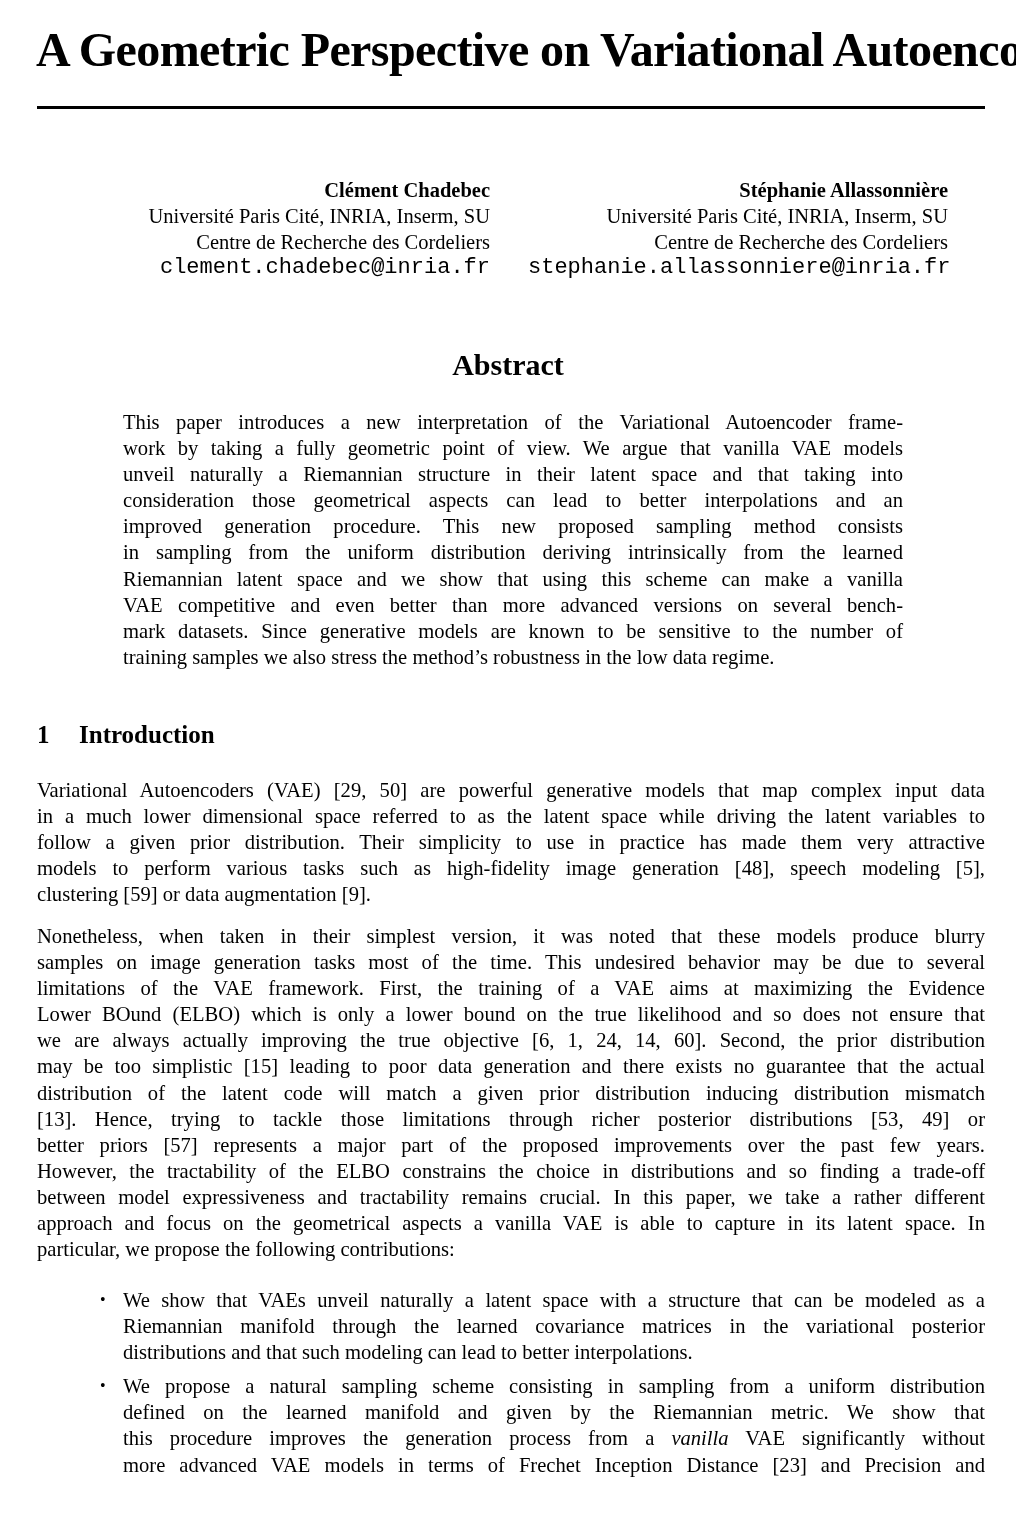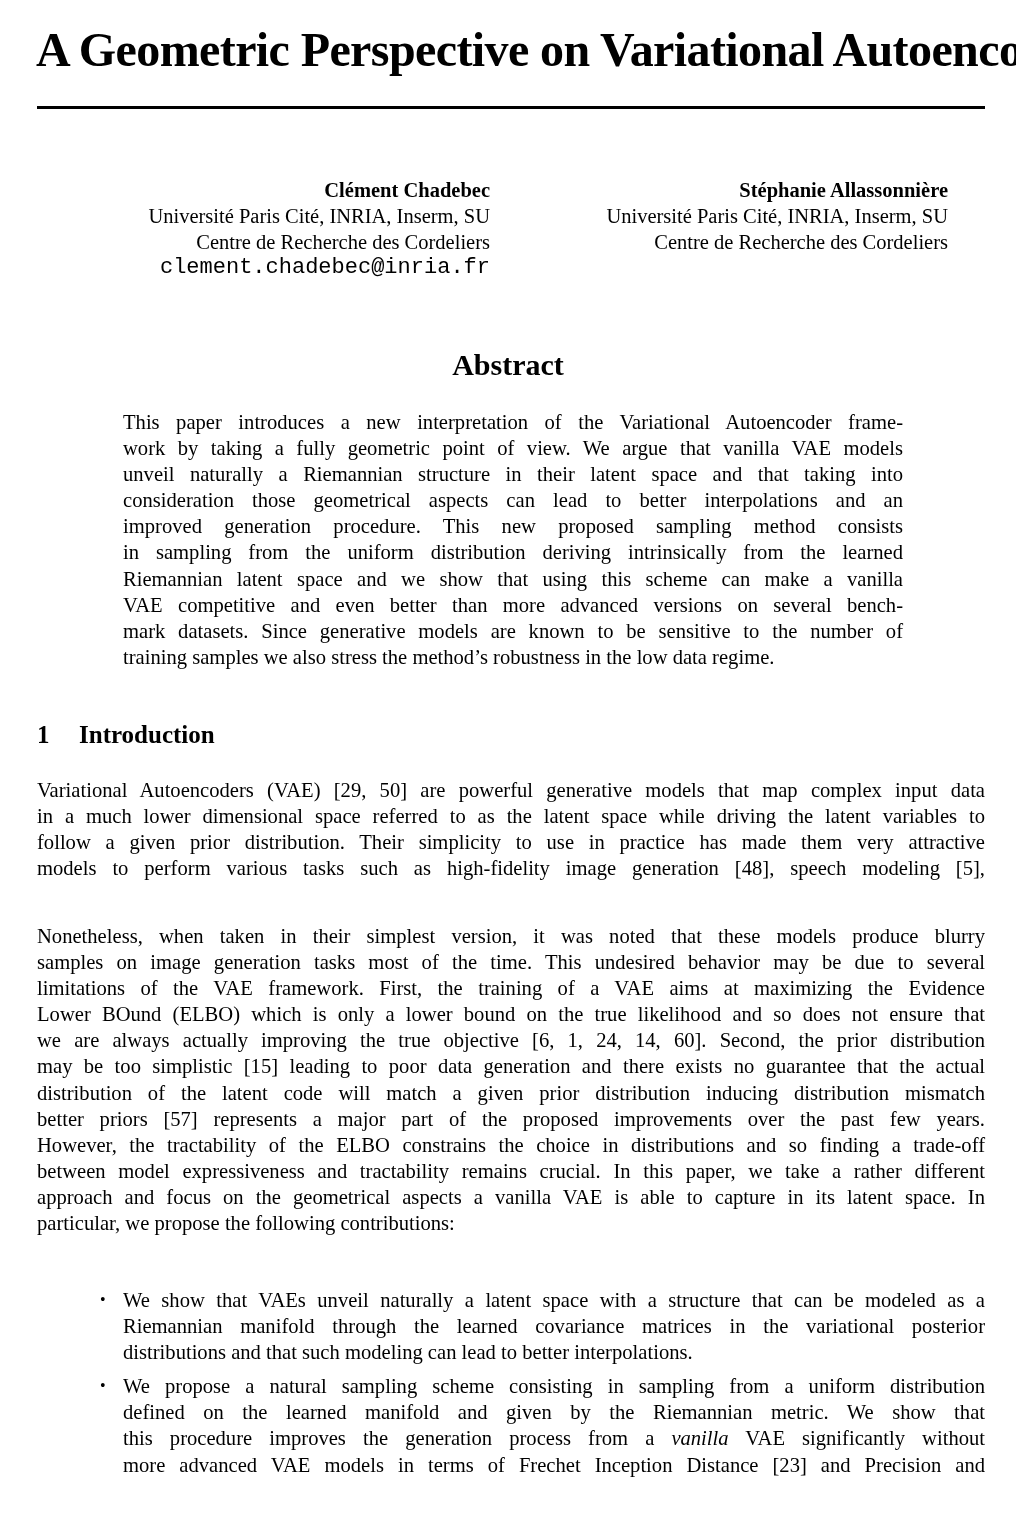--- a/index.html
+++ b/index.html
@@ -58,20 +58,21 @@
     <div class="name">Clément Chadebec</div>
     <div>Université Paris Cité, INRIA, Inserm, SU</div>
     <div>Centre de Recherche des Cordeliers</div>
     <div class="email">clement.chadebec@inria.fr</div>
   </div>
 
   <div class="author" id="author-2">
     <div class="name">Stéphanie Allassonnière</div>
     <div>Université Paris Cité, INRIA, Inserm, SU</div>
     <div>Centre de Recherche des Cordeliers</div>
+    <div class="email">stephanie.allassonniere@inria.fr</div>
   </div>
 
   <div class="abstract-head">Abstract</div>
 
   <div class="block" id="abstract-body">
     <span class="line">This paper introduces a new interpretation of the Variational Autoencoder frame-</span>
     <span class="line">work by taking a fully geometric point of view. We argue that vanilla VAE models</span>
     <span class="line">unveil naturally a Riemannian structure in their latent space and that taking into</span>
     <span class="line">consideration those geometrical aspects can lead to better interpolations and an</span>
     <span class="line">improved generation procedure.  This new proposed sampling method consists</span>
@@ -84,30 +85,32 @@
 
   <div class="section-head">
     <span class="num">1</span><span>Introduction</span>
   </div>
 
   <div class="block" id="intro-p1">
     <span class="line">Variational Autoencoders (VAE) [29, 50] are powerful generative models that map complex input data</span>
     <span class="line">in a much lower dimensional space referred to as the latent space while driving the latent variables to</span>
     <span class="line">follow a given prior distribution. Their simplicity to use in practice has made them very attractive</span>
     <span class="line">models to perform various tasks such as high-fidelity image generation [48], speech modeling [5],</span>
+    <span class="line last">clustering [59] or data augmentation [9].</span>
   </div>
 
   <div class="block" id="intro-p2">
     <span class="line">Nonetheless, when taken in their simplest version, it was noted that these models produce blurry</span>
     <span class="line">samples on image generation tasks most of the time. This undesired behavior may be due to several</span>
     <span class="line">limitations of the VAE framework. First, the training of a VAE aims at maximizing the Evidence</span>
     <span class="line">Lower BOund (ELBO) which is only a lower bound on the true likelihood and so does not ensure that</span>
     <span class="line">we are always actually improving the true objective [6, 1, 24, 14, 60]. Second, the prior distribution</span>
     <span class="line">may be too simplistic [15] leading to poor data generation and there exists no guarantee that the actual</span>
     <span class="line">distribution of the latent code will match a given prior distribution inducing distribution mismatch</span>
+    <span class="line">[13].  Hence, trying to tackle those limitations through richer posterior distributions [53, 49] or</span>
     <span class="line">better priors [57] represents a major part of the proposed improvements over the past few years.</span>
     <span class="line">However, the tractability of the ELBO constrains the choice in distributions and so finding a trade-off</span>
     <span class="line">between model expressiveness and tractability remains crucial. In this paper, we take a rather different</span>
     <span class="line">approach and focus on the geometrical aspects a vanilla VAE is able to capture in its latent space. In</span>
     <span class="line last">particular, we propose the following contributions:</span>
   </div>
 
   <div class="bullets">
     <div class="bullet-item">
       <span class="bullet-dot">•</span>

